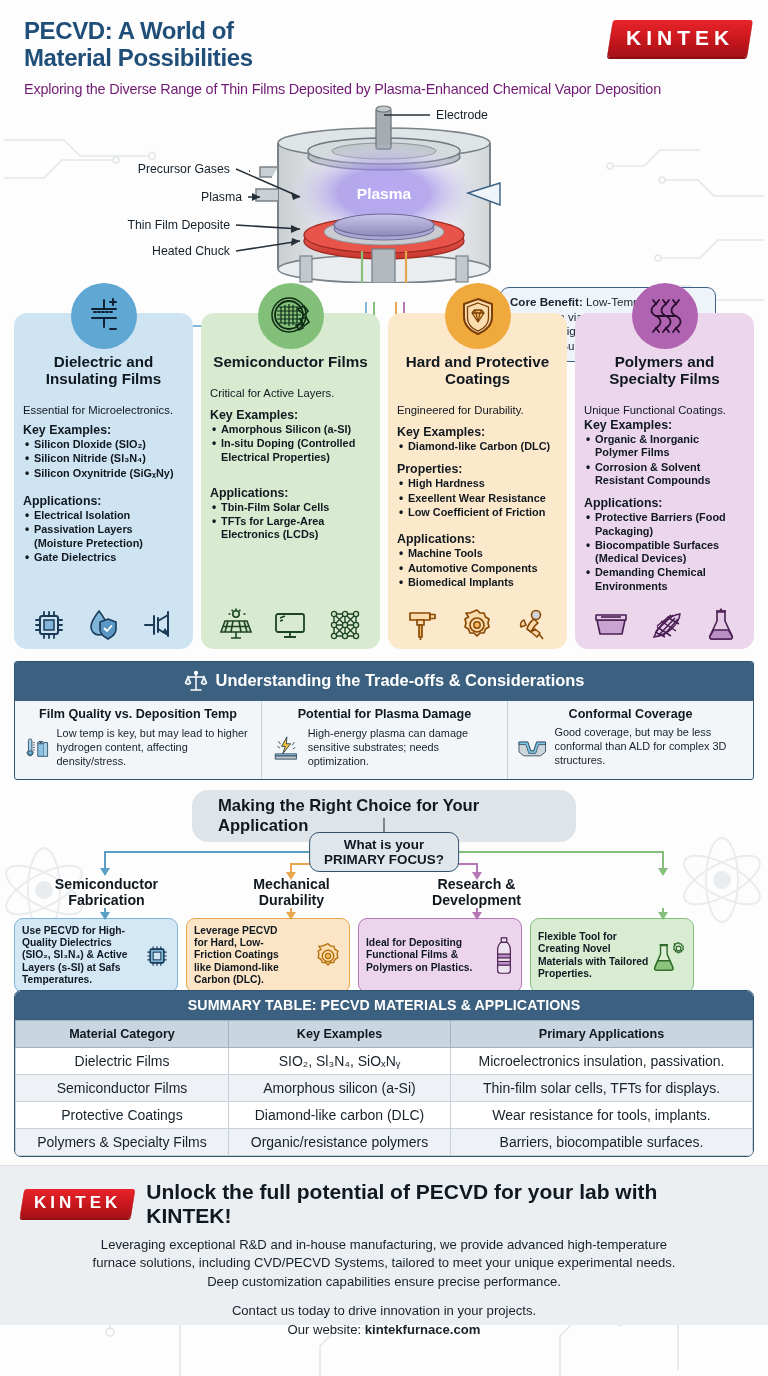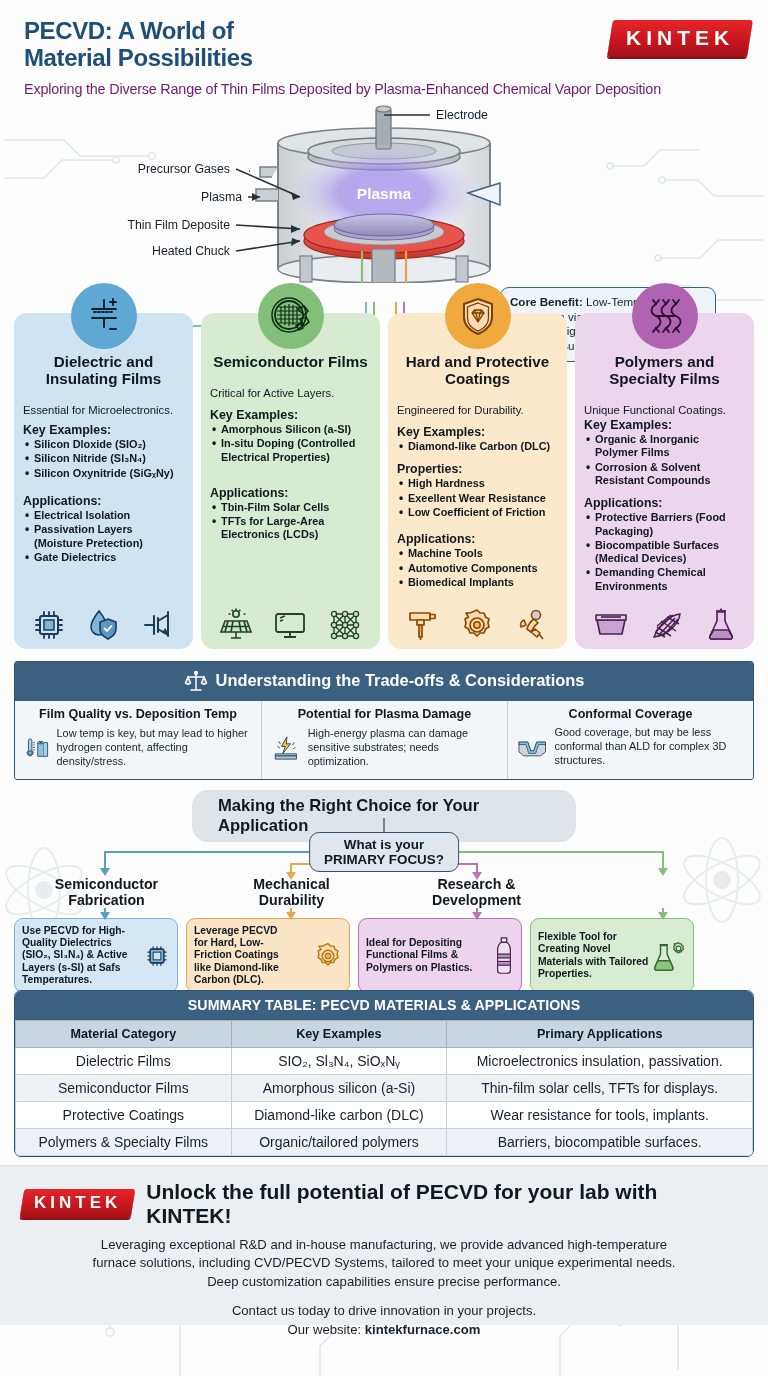--- a/index.html
+++ b/index.html
@@ -726,21 +726,21 @@
           <td>Amorphous silicon (a-Si)</td>
           <td>Thin-film solar cells, TFTs for displays.</td>
         </tr>
         <tr>
           <td class="left">Protective Coatings</td>
           <td>Diamond-like carbon (DLC)</td>
           <td>Wear resistance for tools, implants.</td>
         </tr>
         <tr>
           <td class="left">Polymers &amp; Specialty Films</td>
-          <td>Organic/tailored polymers</td>
+          <td>Organic/resistance polymers</td>
           <td>Barriers, biocompatible surfaces.</td>
         </tr>
       </tbody>
     </table>
   </div>
 
   <div class="footer">
     <div class="foot-top">
       <div class="kintek-logo">
         <span>KINTEK</span>

